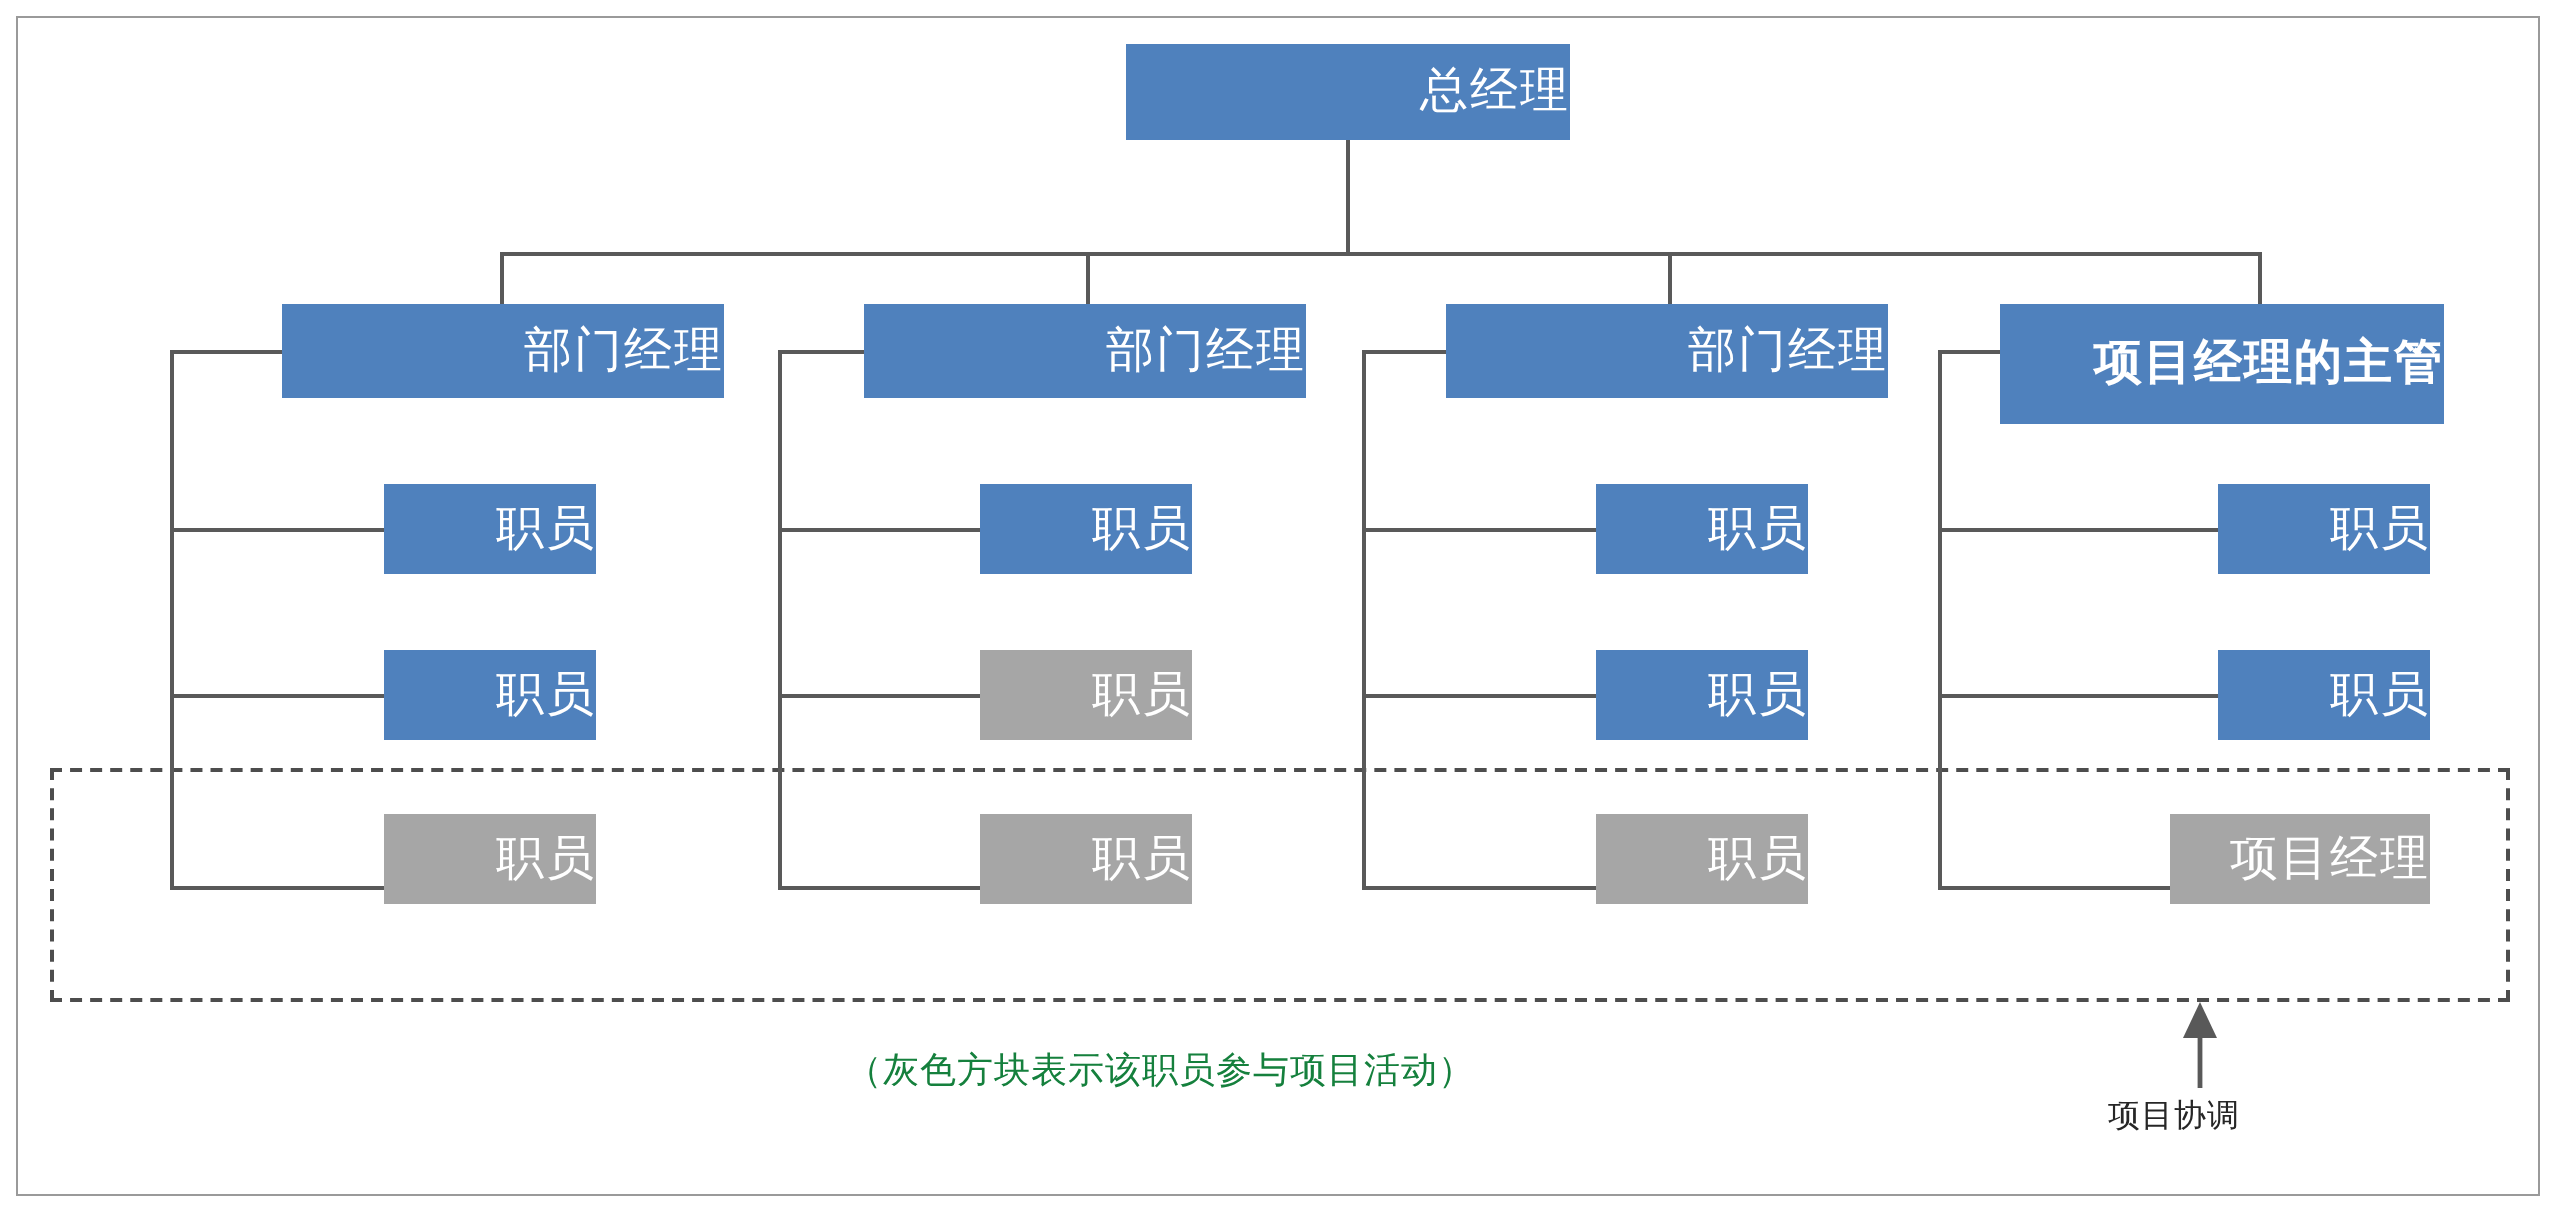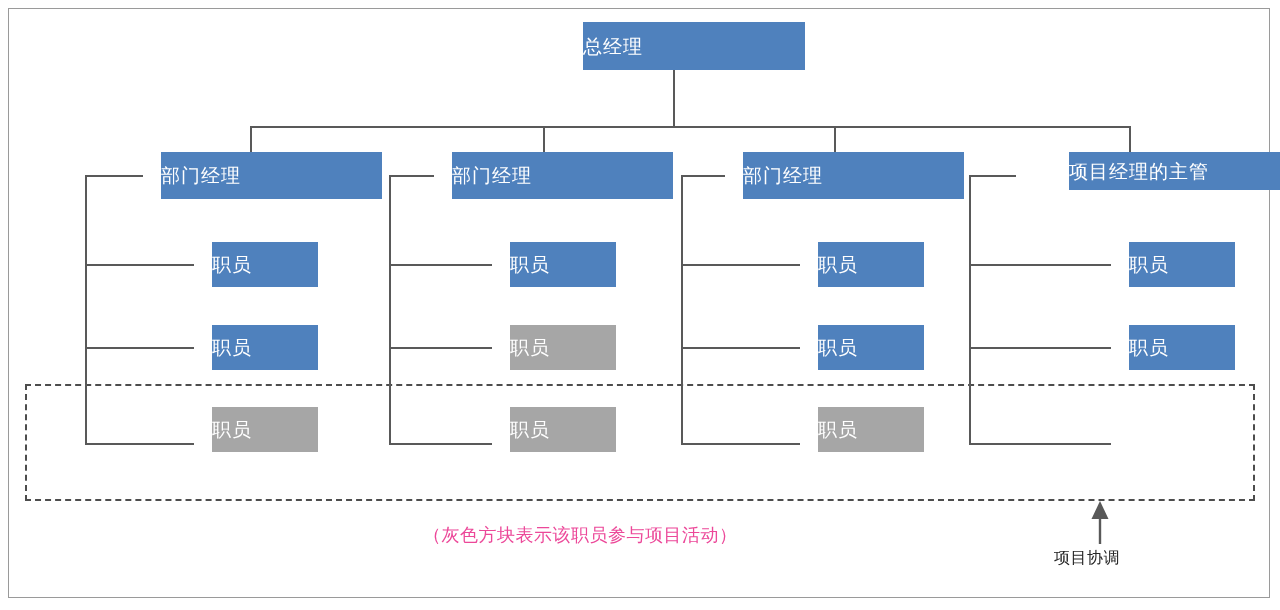--- a/index.html
+++ b/index.html
@@ -21,28 +21,27 @@
     width:1262px;height:590px;
     box-sizing:border-box;
     border:1.5px solid #9a9a9a;
   }
   
   .node{
     position:absolute;
     box-sizing:border-box;
     display:flex;
     align-items:center;
-    justify-content:flex-start;
+    justify-content:flex-end;
     color:#ffffff;
-    font-size:19px;
+    font-size:24px;
     line-height:1;
     letter-spacing:1px;
     white-space:nowrap;
     z-index:4;
-    margin-left:20px;
   }
   .node.blue{background:#4f81bd;}
   .node.gray{background:#a6a6a6;}
 
   
   .ln{
     position:absolute;
     background:#595959;
     z-index:2;
   }
@@ -54,21 +53,21 @@
     position:absolute;
     box-sizing:border-box;
     border:2.4px dashed #4d4d4d;
     z-index:1;
     background:transparent;
   }
 
   .caption{
     position:absolute;
     font-size:18px;
-    color:#ec4899;
+    color:#15803d;
     white-space:nowrap;
     letter-spacing:.5px;
   }
   .annot{
     position:absolute;
     font-size:16px;
     color:#262626;
     white-space:nowrap;
     letter-spacing:.5px;
   }
@@ -148,34 +147,37 @@
   <div class="node blue" style="left:798px;top:242px;width:106px;height:45px;">
     <span>职员</span>
   </div>
   <div class="node blue" style="left:798px;top:325px;width:106px;height:45px;">
     <span>职员</span>
   </div>
   <div class="node gray" style="left:798px;top:407px;width:106px;height:45px;">
     <span>职员</span>
   </div>
 
-  <div class="node blue" style="left:1049px;top:152px;width:222px;height:38px;">
+  <div class="node blue" style="left:1000px;top:152px;width:222px;height:60px;font-weight:bold;">
     <span>项目经理的主管</span>
   </div>
   <div class="ln h" style="left:969px;top:175px;width:47px;"></div>
   <div class="ln v" style="left:969px;top:175px;height:269px;"></div>
   <div class="ln h" style="left:969px;top:264px;width:142px;"></div>
   <div class="ln h" style="left:969px;top:347px;width:142px;"></div>
   <div class="ln h" style="left:969px;top:443px;width:142px;"></div>
 
   <div class="node blue" style="left:1109px;top:242px;width:106px;height:45px;">
     <span>职员</span>
   </div>
   <div class="node blue" style="left:1109px;top:325px;width:106px;height:45px;">
     <span>职员</span>
+  </div>
+  <div class="node gray" style="left:1085px;top:407px;width:130px;height:45px;">
+    <span>项目经理</span>
   </div>
 
   <div class="dashbox" style="left:25px;top:384px;width:1230px;height:117px;"></div>
 
   <div class="caption" style="left:423px;top:523px;">（灰色方块表示该职员参与项目活动）</div>
 
   <svg class="arrow-up" style="left:1088px;top:500px;" width="24" height="44" viewBox="0 0 24 44">
     <line x1="12" y1="44" x2="12" y2="16" stroke="#595959" stroke-width="2.4"></line>
     <polygon points="12,1 3.5,19 20.5,19" fill="#595959"></polygon>
   </svg>

